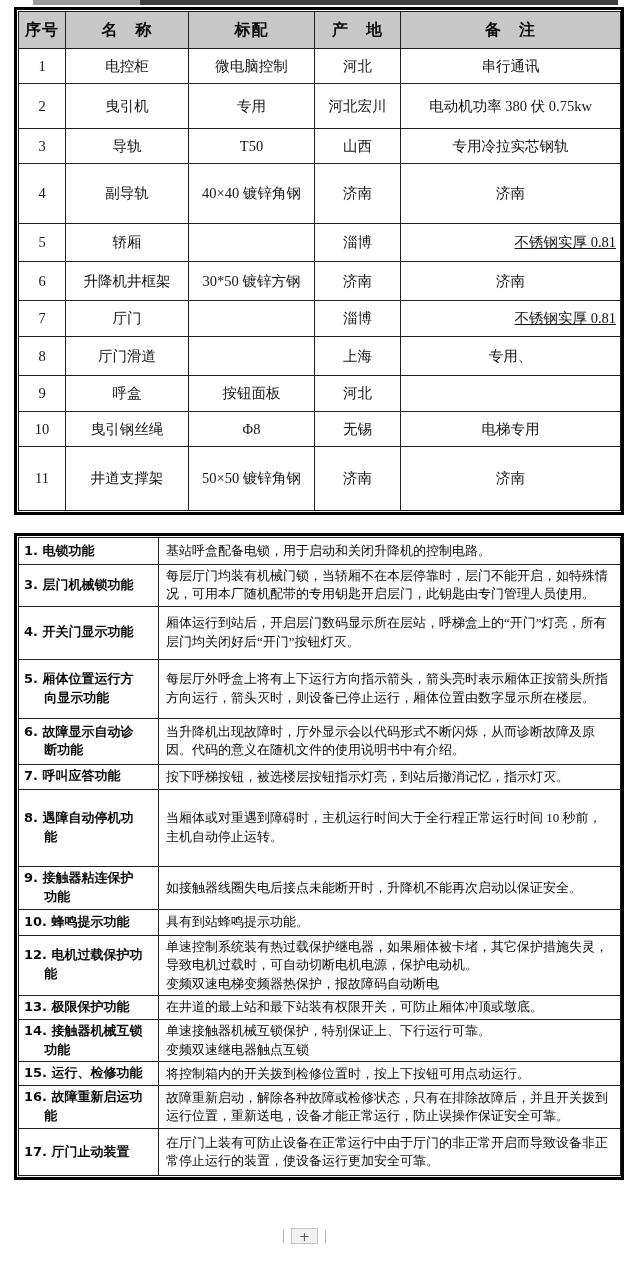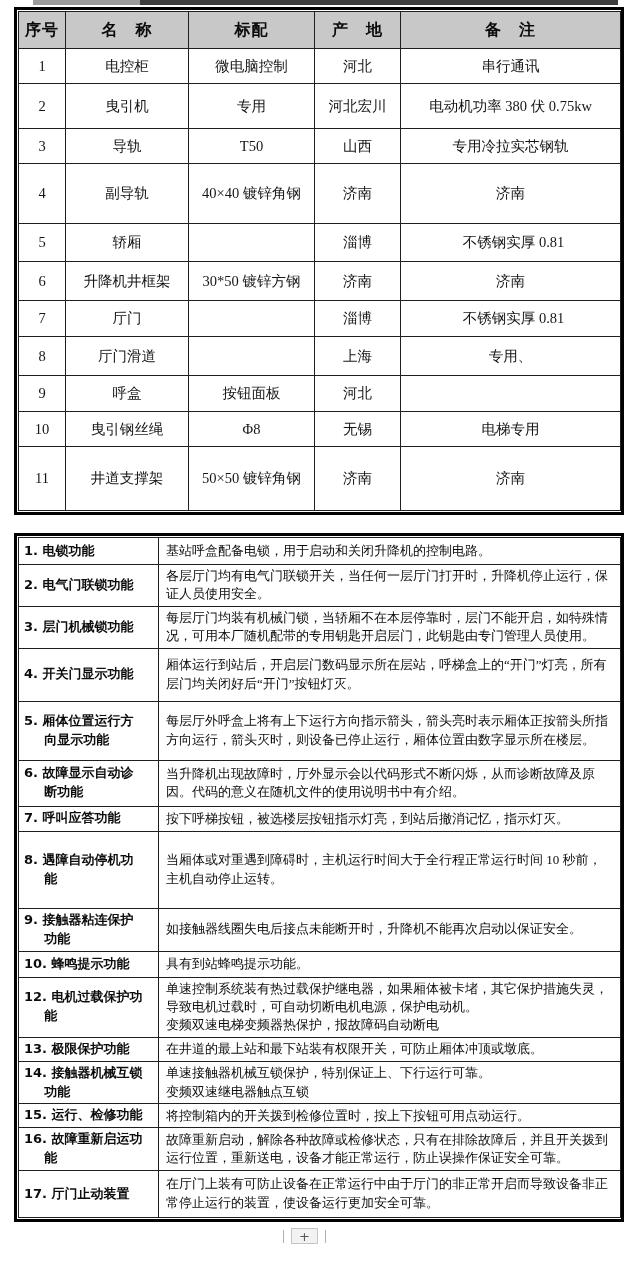--- a/index.html
+++ b/index.html
@@ -22,21 +22,21 @@
   table{border-collapse:collapse;width:100%;table-layout:fixed;}
   td,th{border:1px solid #1f1f1f;overflow:hidden;word-break:break-all;}
 
   
   .t1{font-family:"Liberation Serif","DejaVu Serif",serif;}
   .t1 th{
     background:#c8c8c8;font-weight:bold;font-size:16px;height:34px;
     text-align:center;color:#0a0a0a;letter-spacing:1px;
   }
   .t1 td{text-align:center;font-size:14.5px;padding:2px 4px;color:#151515;}
-  .t1 td.left{text-align:center;padding-left:10px;}
+  .t1 td.left{text-align:right;padding-left:10px;text-decoration:underline;}
 
   
   .t2 td{vertical-align:middle;color:#0c0c0c;}
   .fn-label{font-weight:bold;font-size:13px;padding:2px 14px 2px 5px;}
   .fn-label-inner{padding-left:1.55em;text-indent:-1.55em;line-height:1.45;}
   .fn-desc{font-size:13px;padding:2px 7px;line-height:1.42;font-weight:500;}
   .fn-desc div{margin:0;font-family:Liberation Serif, serif;}
 
   
   .plus-widget{position:absolute;top:1228px;left:283px;height:16px;display:flex;align-items:center;gap:7px;}
@@ -164,28 +164,20 @@
       </colgroup>
       <tbody>
           <tr style="height: 27px;">
             <td class="fn-label">
               <div class="fn-label-inner">1. 电锁功能</div>
             </td>
             <td class="fn-desc">
               <div>基站呼盒配备电锁，用于启动和关闭升降机的控制电路。</div>
             </td>
           </tr>
-          <tr style="height: 34px;">
-            <td class="fn-label">
-              <div class="fn-label-inner">2. 电气门联锁功能</div>
-            </td>
-            <td class="fn-desc">
-              <div>各层厅门均有电气门联锁开关，当任何一层厅门打开时，升降机停止运行，保证人员使用安全。</div>
-            </td>
-          </tr>
           <tr style="height: 39px;">
             <td class="fn-label">
               <div class="fn-label-inner">3. 层门机械锁功能</div>
             </td>
             <td class="fn-desc">
               <div>每层厅门均装有机械门锁，当轿厢不在本层停靠时，层门不能开启，如特殊情况，可用本厂随机配带的专用钥匙开启层门，此钥匙由专门管理人员使用。</div>
             </td>
           </tr>
           <tr style="height: 53px;">
             <td class="fn-label">

